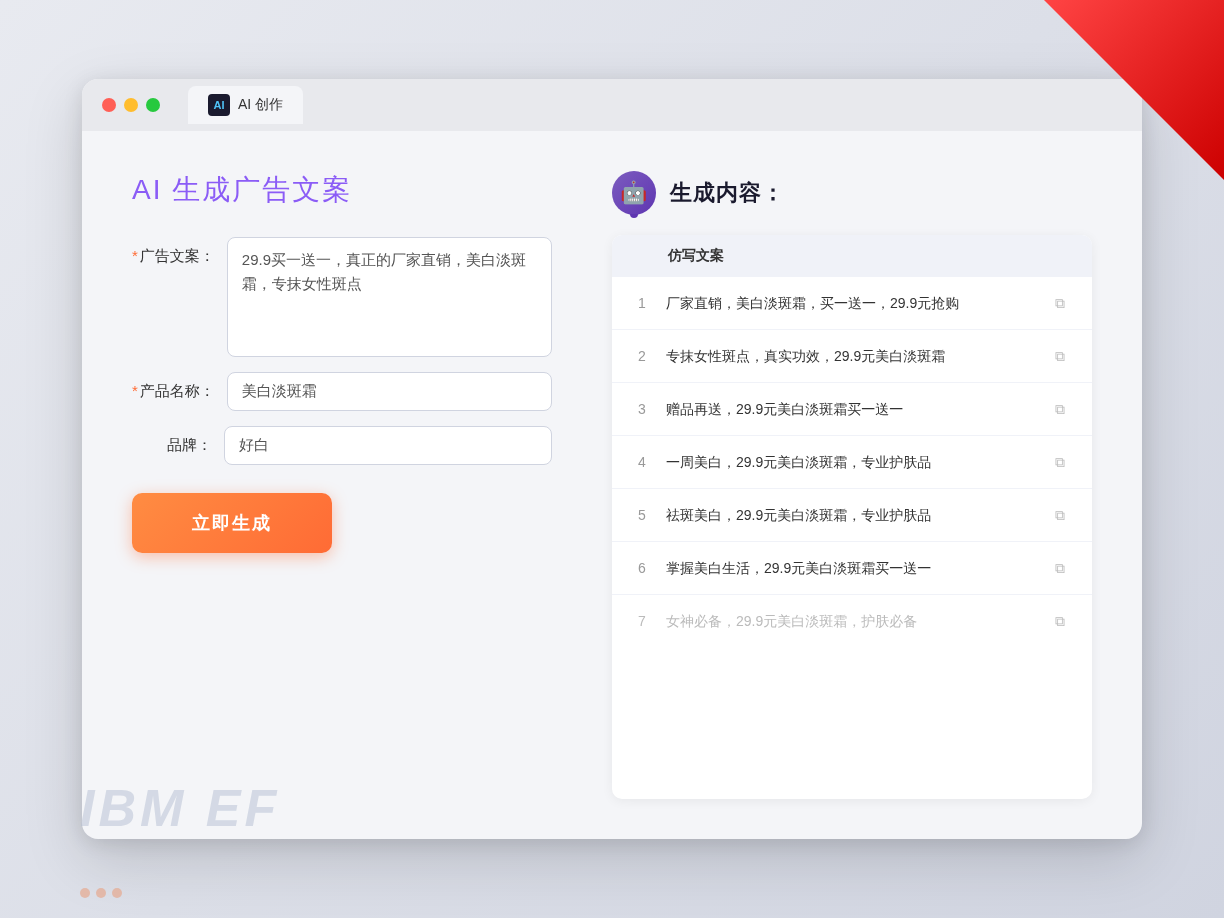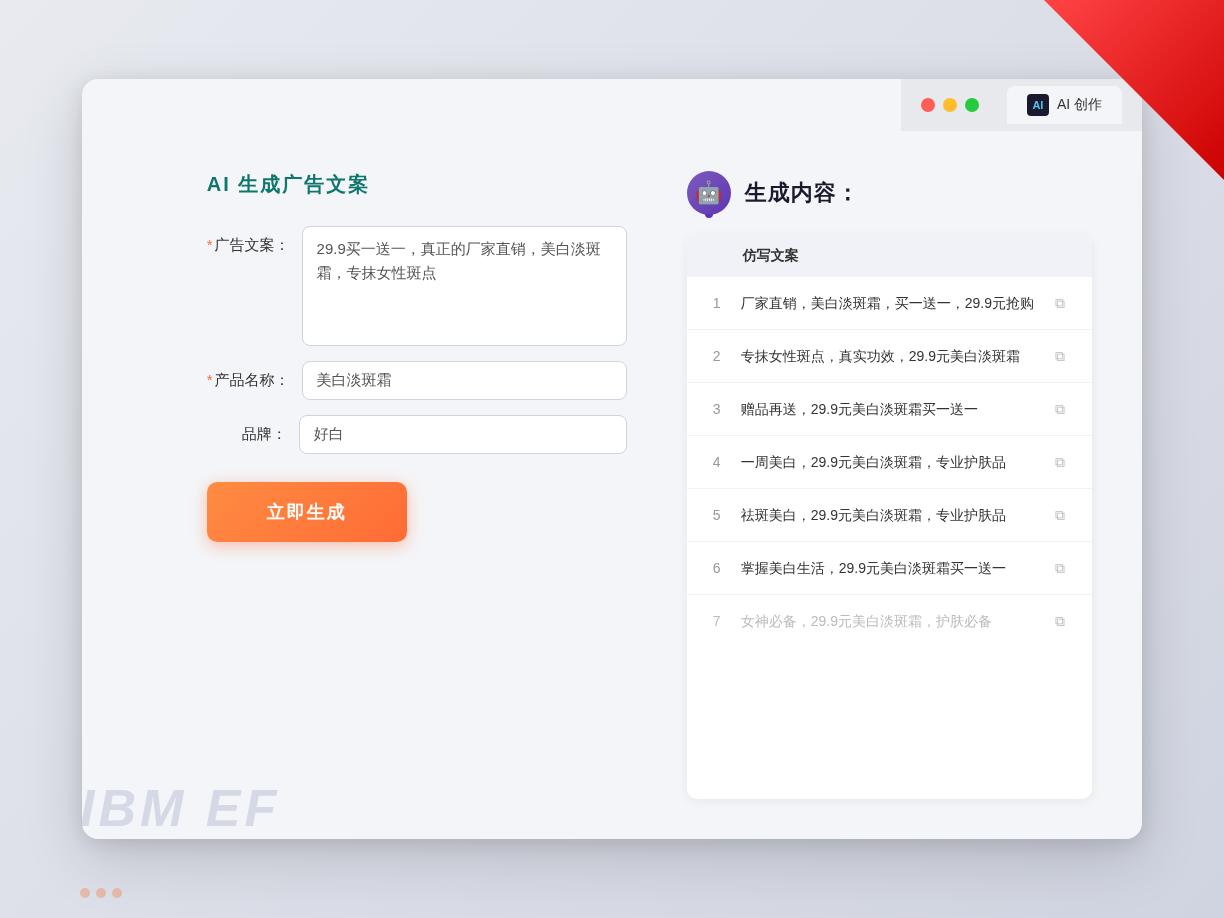--- a/index.html
+++ b/index.html
@@ -42,21 +42,20 @@
 
     .browser-window {
       width: 1060px;
       height: 760px;
       background: #f4f5f8;
       border-radius: 16px;
       box-shadow: 0 20px 60px rgba(0,0,0,0.15), 0 4px 20px rgba(0,0,0,0.1);
       overflow: hidden;
       display: flex;
       flex-direction: column;
-      align-items: flex-end;
     }
 
     
     .browser-titlebar {
       background: #e8e9ed;
       height: 52px;
       display: flex;
       align-items: center;
       padding: 0 20px;
       gap: 16px;
@@ -126,23 +125,23 @@
 
     
     .left-panel {
       flex: 0 0 420px;
       display: flex;
       flex-direction: column;
       gap: 28px;
     }
 
     .page-title {
-      font-size: 20px;
-      font-weight: 700;
-      color: #0f766e;
+      font-size: 28px;
+      font-weight: 400;
+      color: #8b5cf6;
       letter-spacing: 2px;
     }
 
     .form-section {
       display: flex;
       flex-direction: column;
       gap: 15px;
     }
 
     .form-row {

